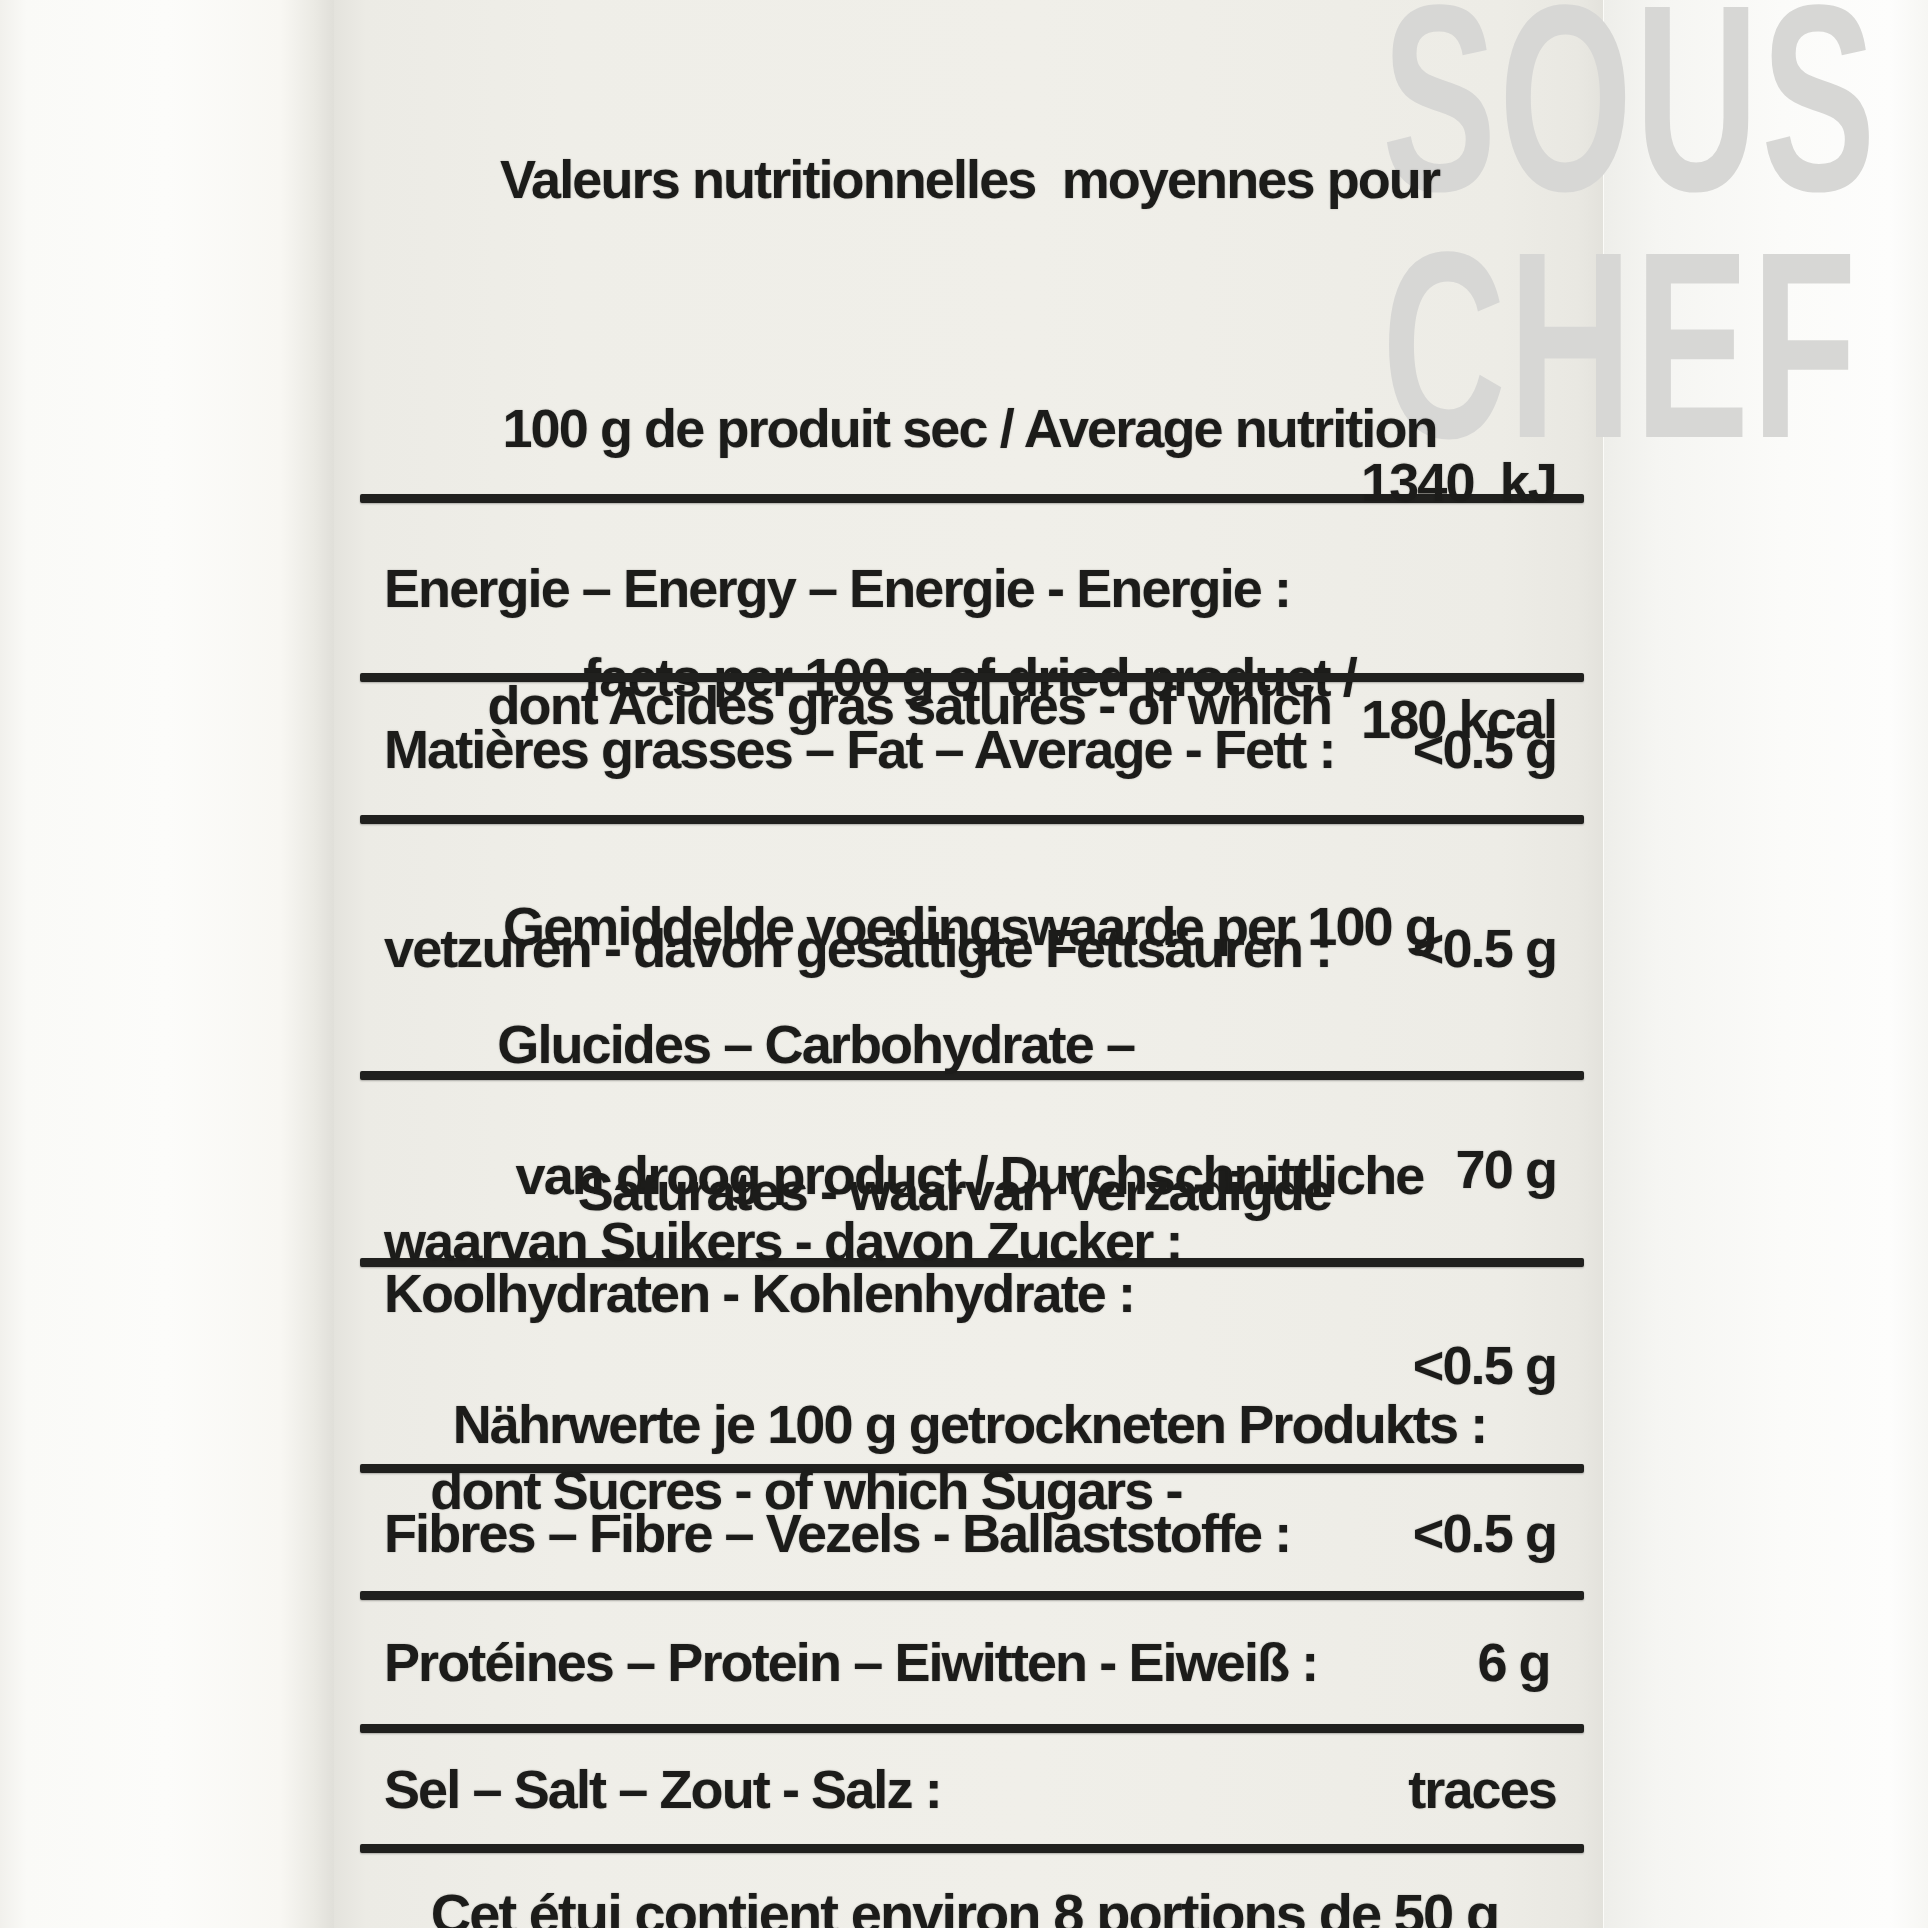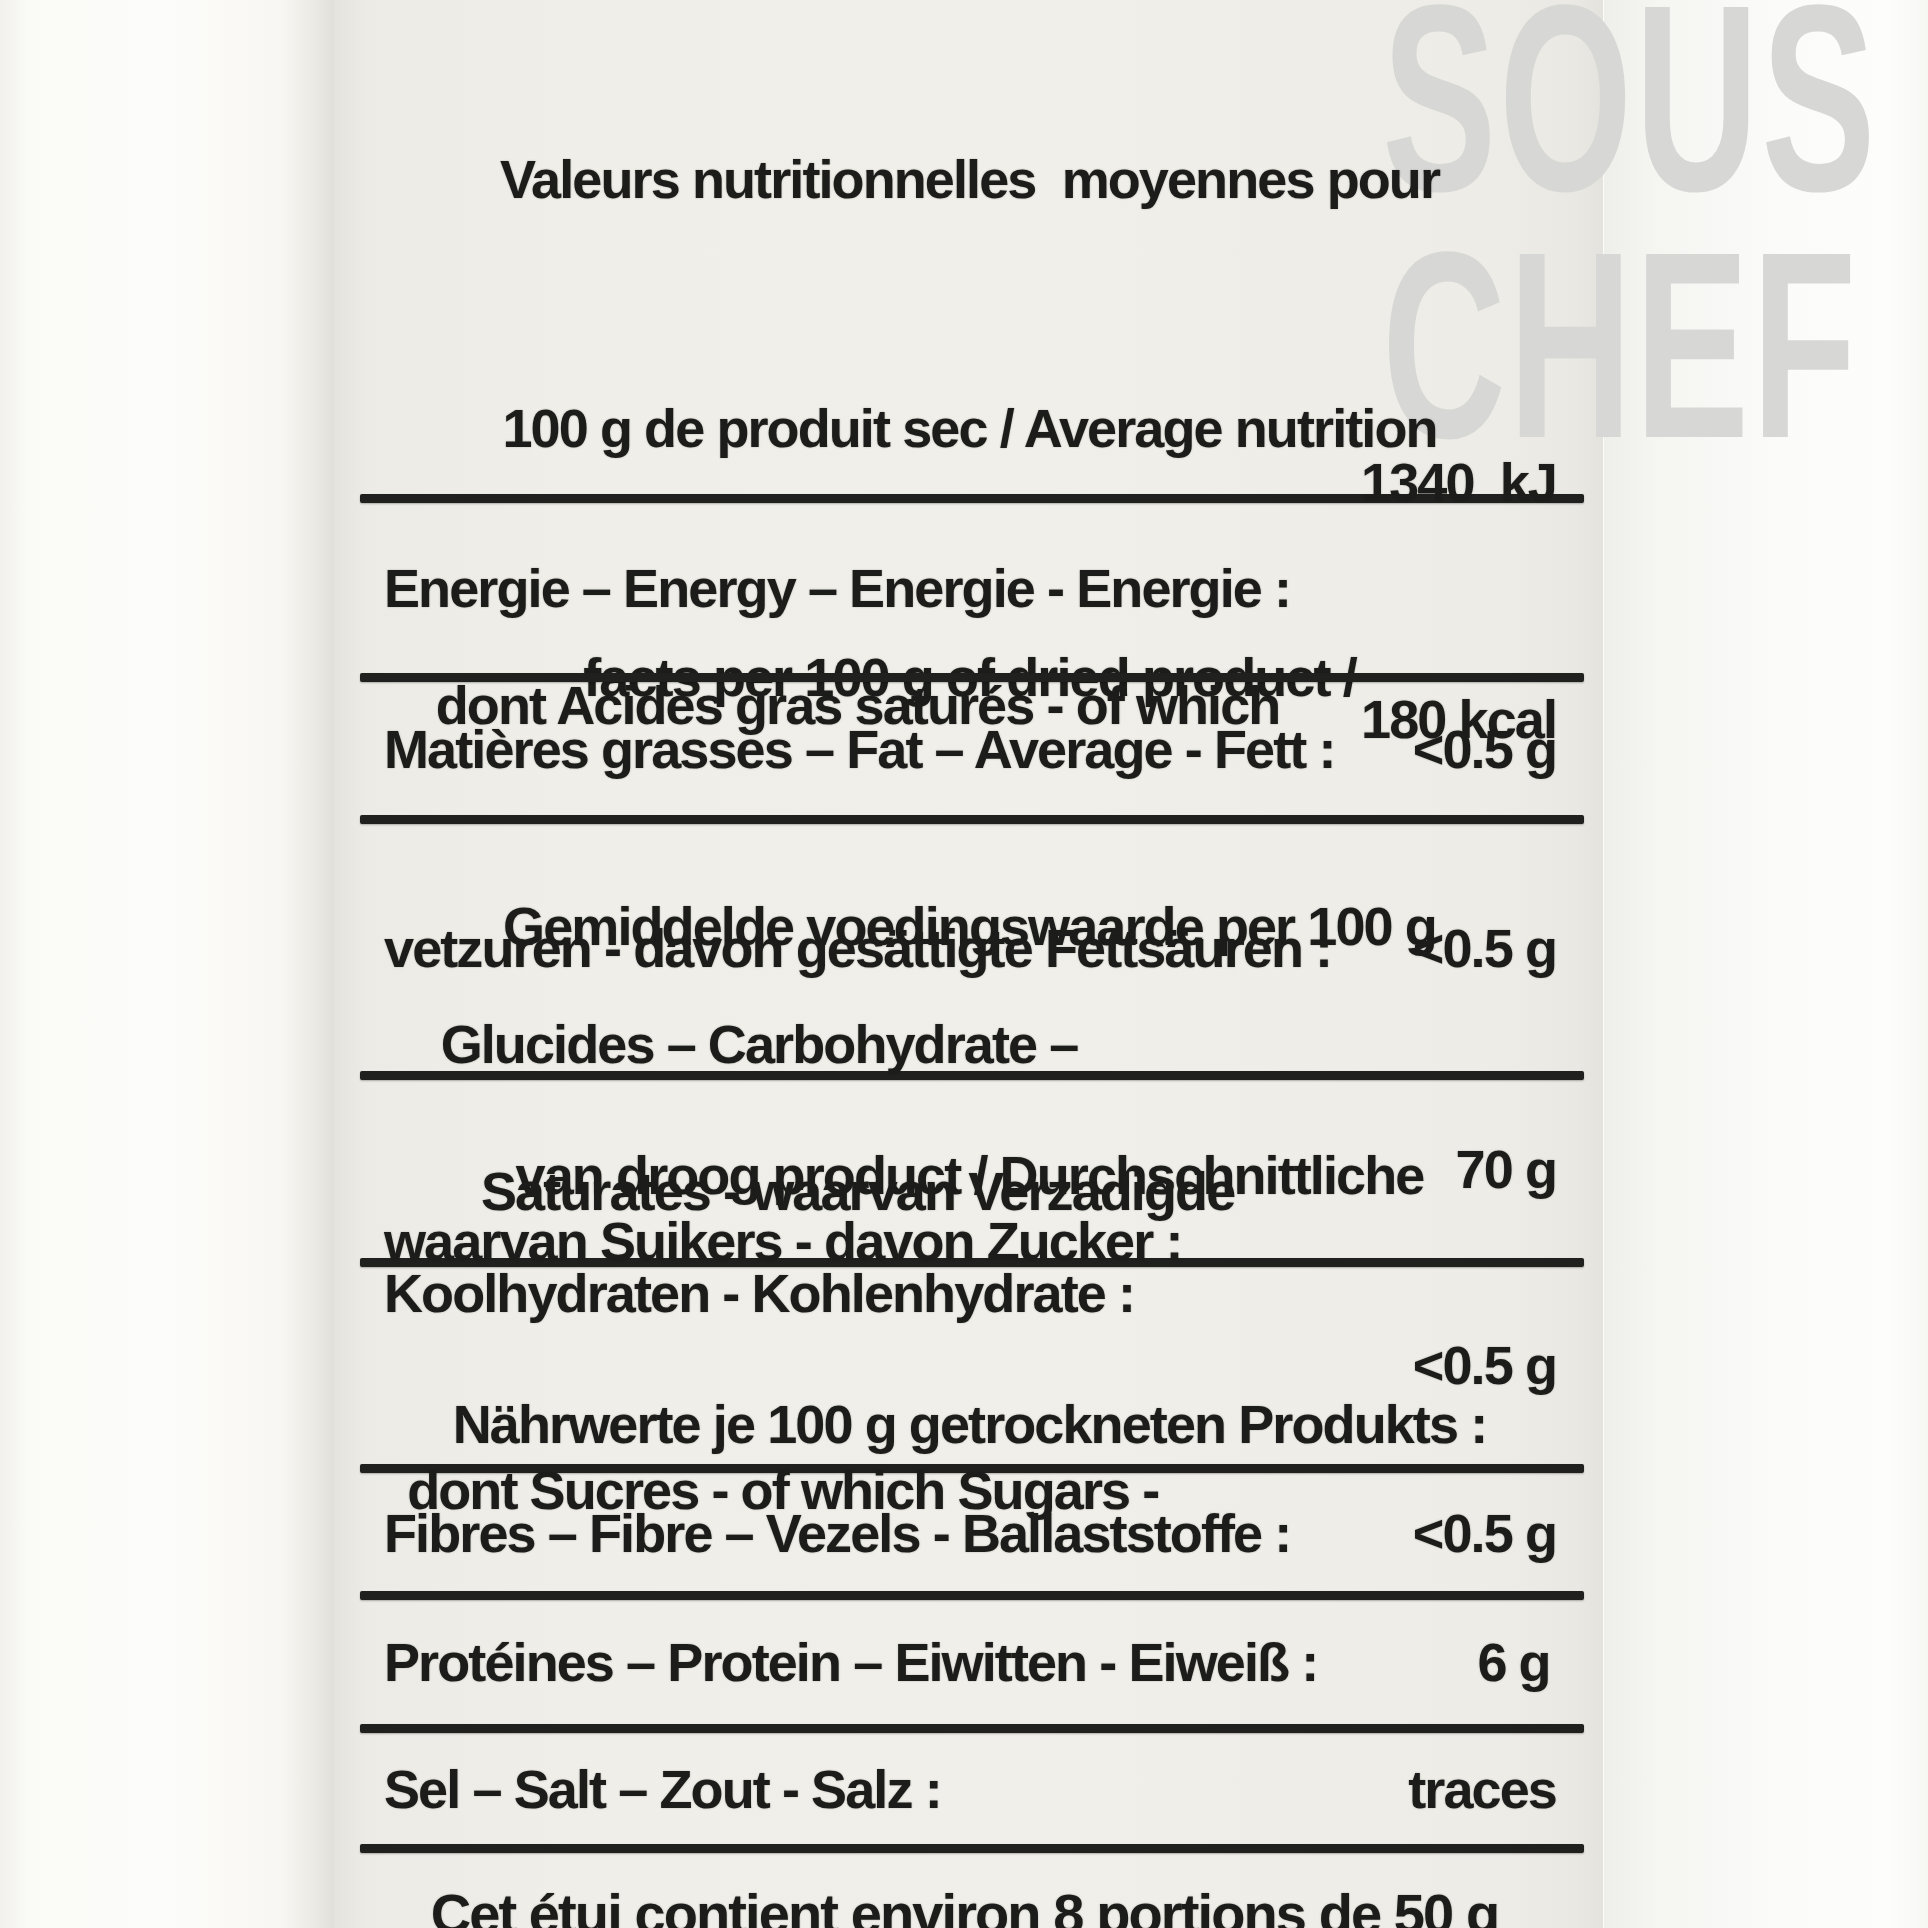--- a/index.html
+++ b/index.html
@@ -43,21 +43,21 @@
   }
   .divider{
     position:absolute;left:360px;width:1224px;height:9.4px;
     background:#20201e;border-radius:1.9px;
     box-shadow:0 0.9px 1.9px rgba(0,0,0,.28);
   }
   .row{
     position:absolute;left:384px;width:1172px;
     display:flex;justify-content:space-between;align-items:center;
   }
-  .row .cell-label{text-align:center;}
+  .row .cell-label{text-align:right;}
   .row .cell-value{text-align:left;}
   .sat-label{line-height:81px;}
   .energy-value{transform:translateY(12.2px);line-height:79px;}
   .footer-note{
     position:absolute;left:362px;top:1881px;width:1205px;text-align:center;
     font-size:56px;line-height:66px;
   }
   
   #div-0{top:494px;} #div-1{top:673px;} #div-2{top:815px;}
   #div-3{top:1071px;} #div-4{top:1258px;} #div-5{top:1464px;}

